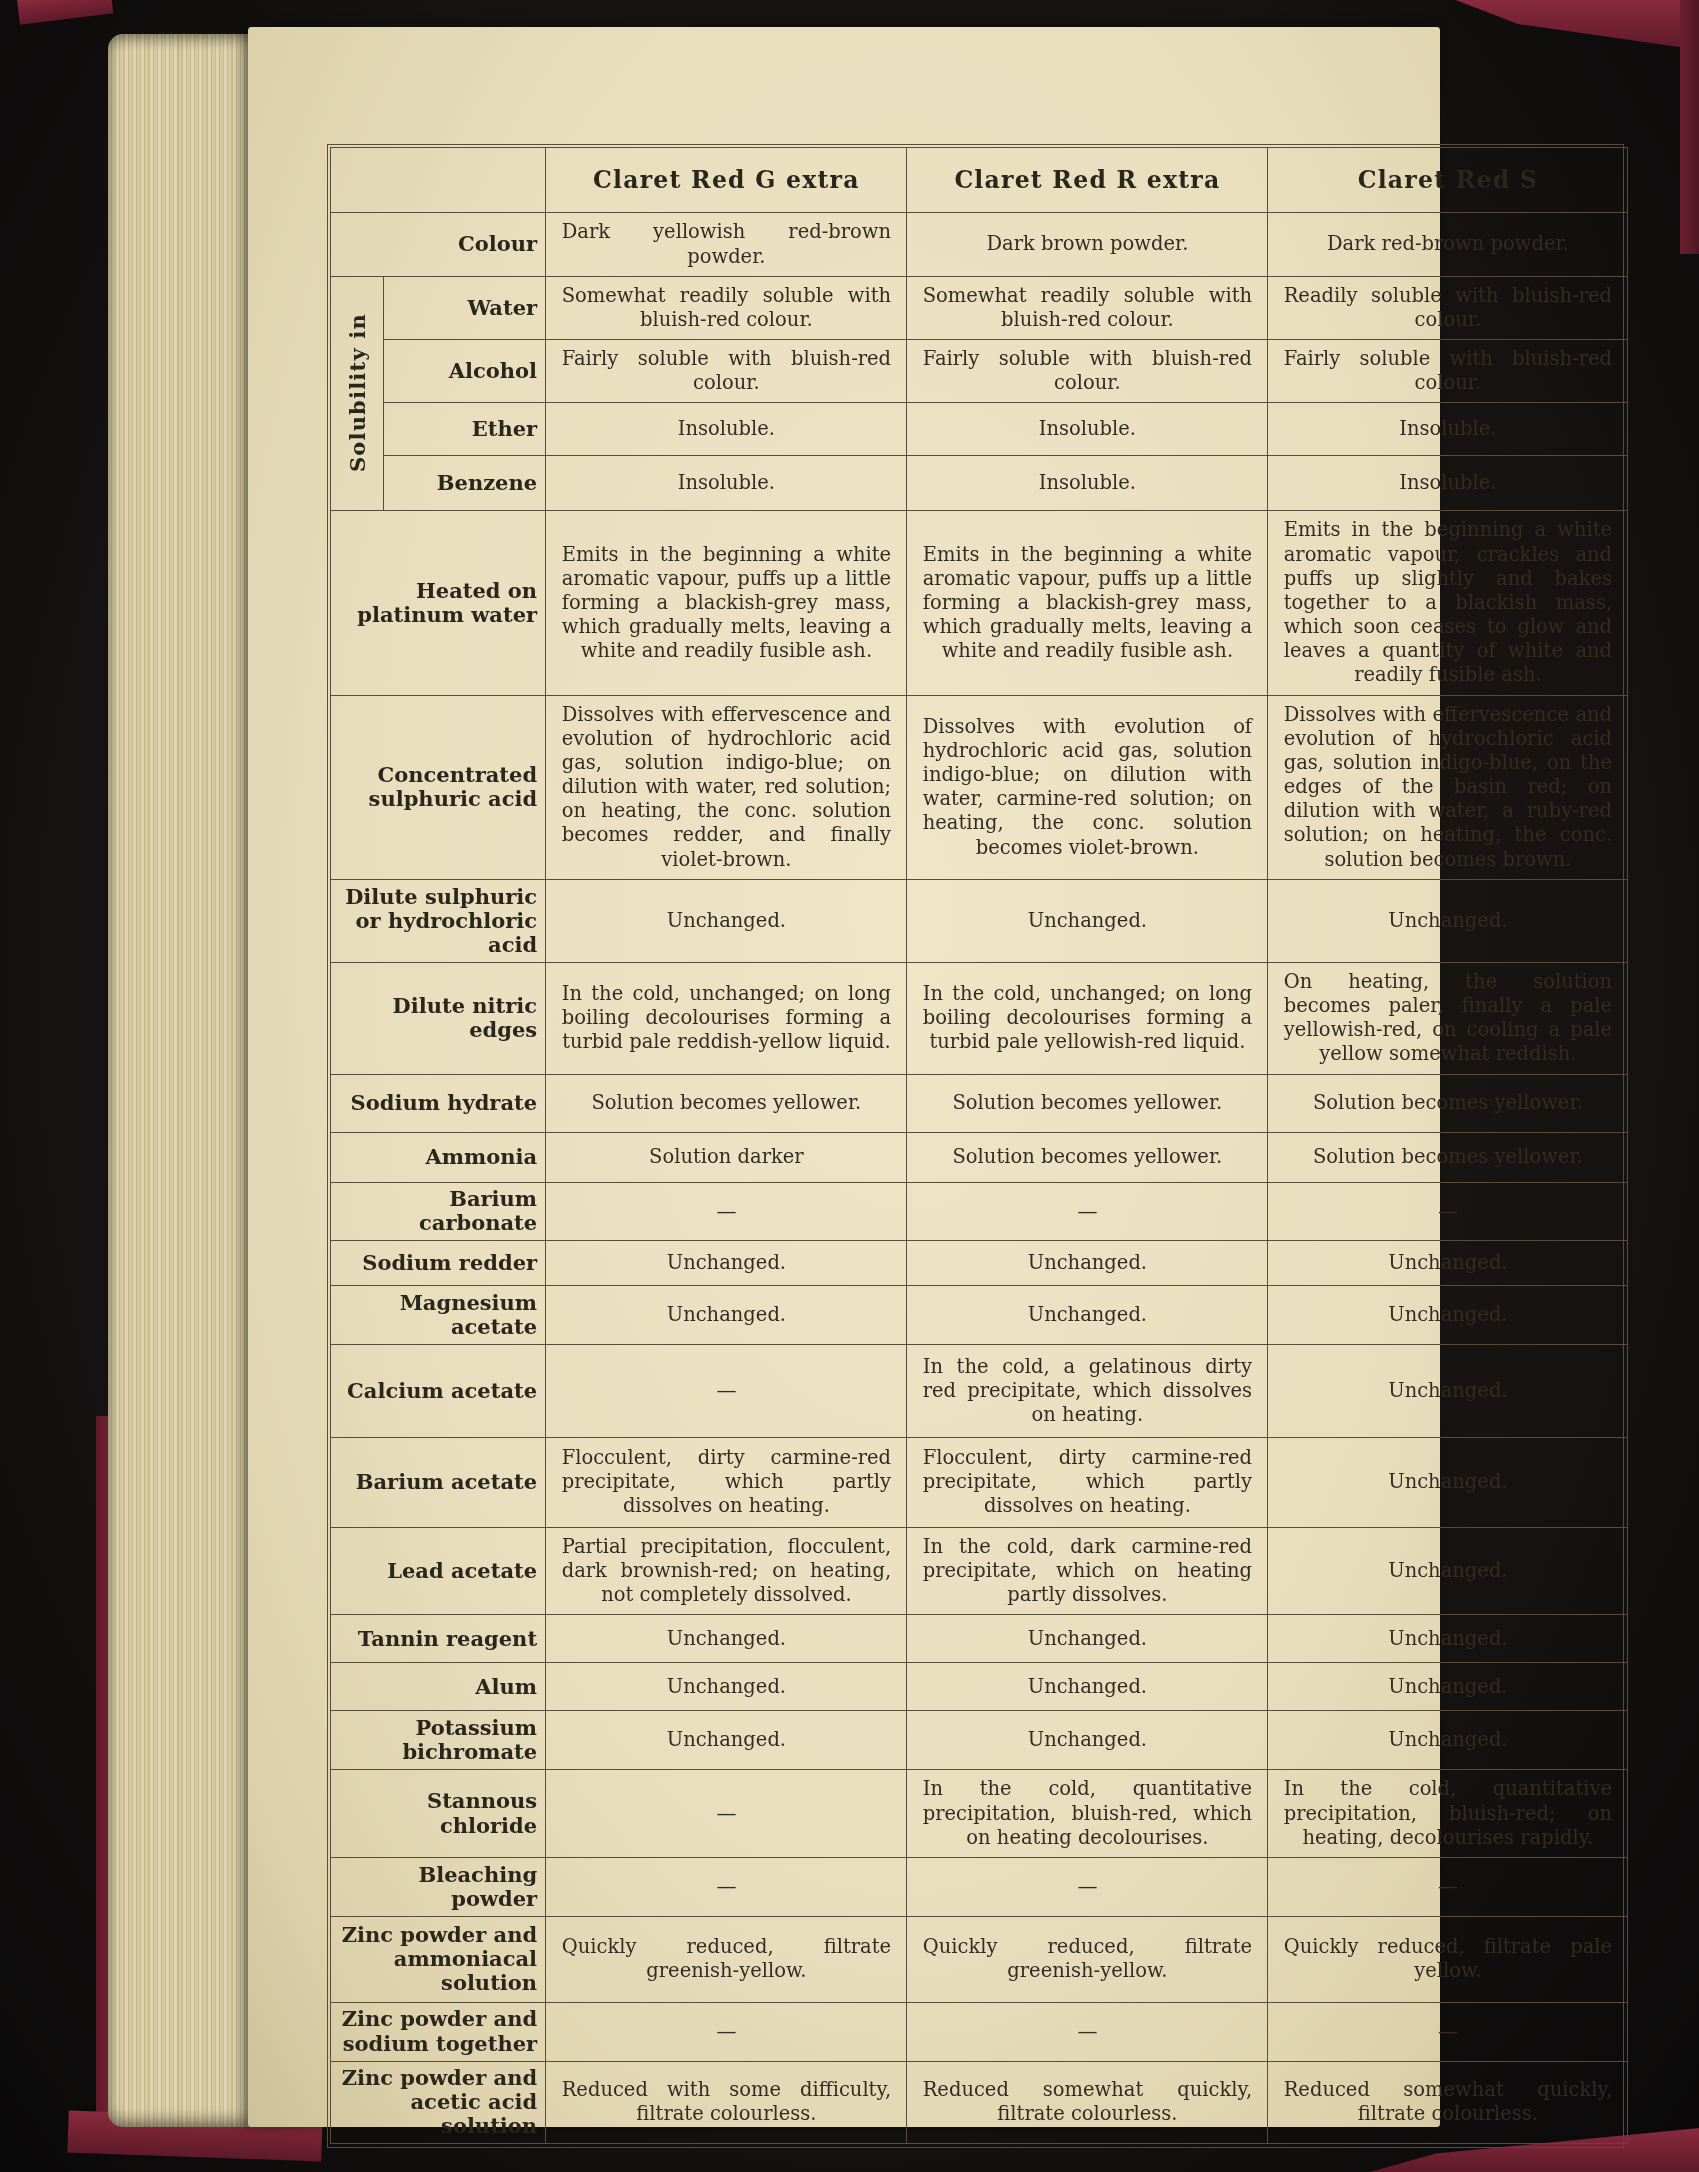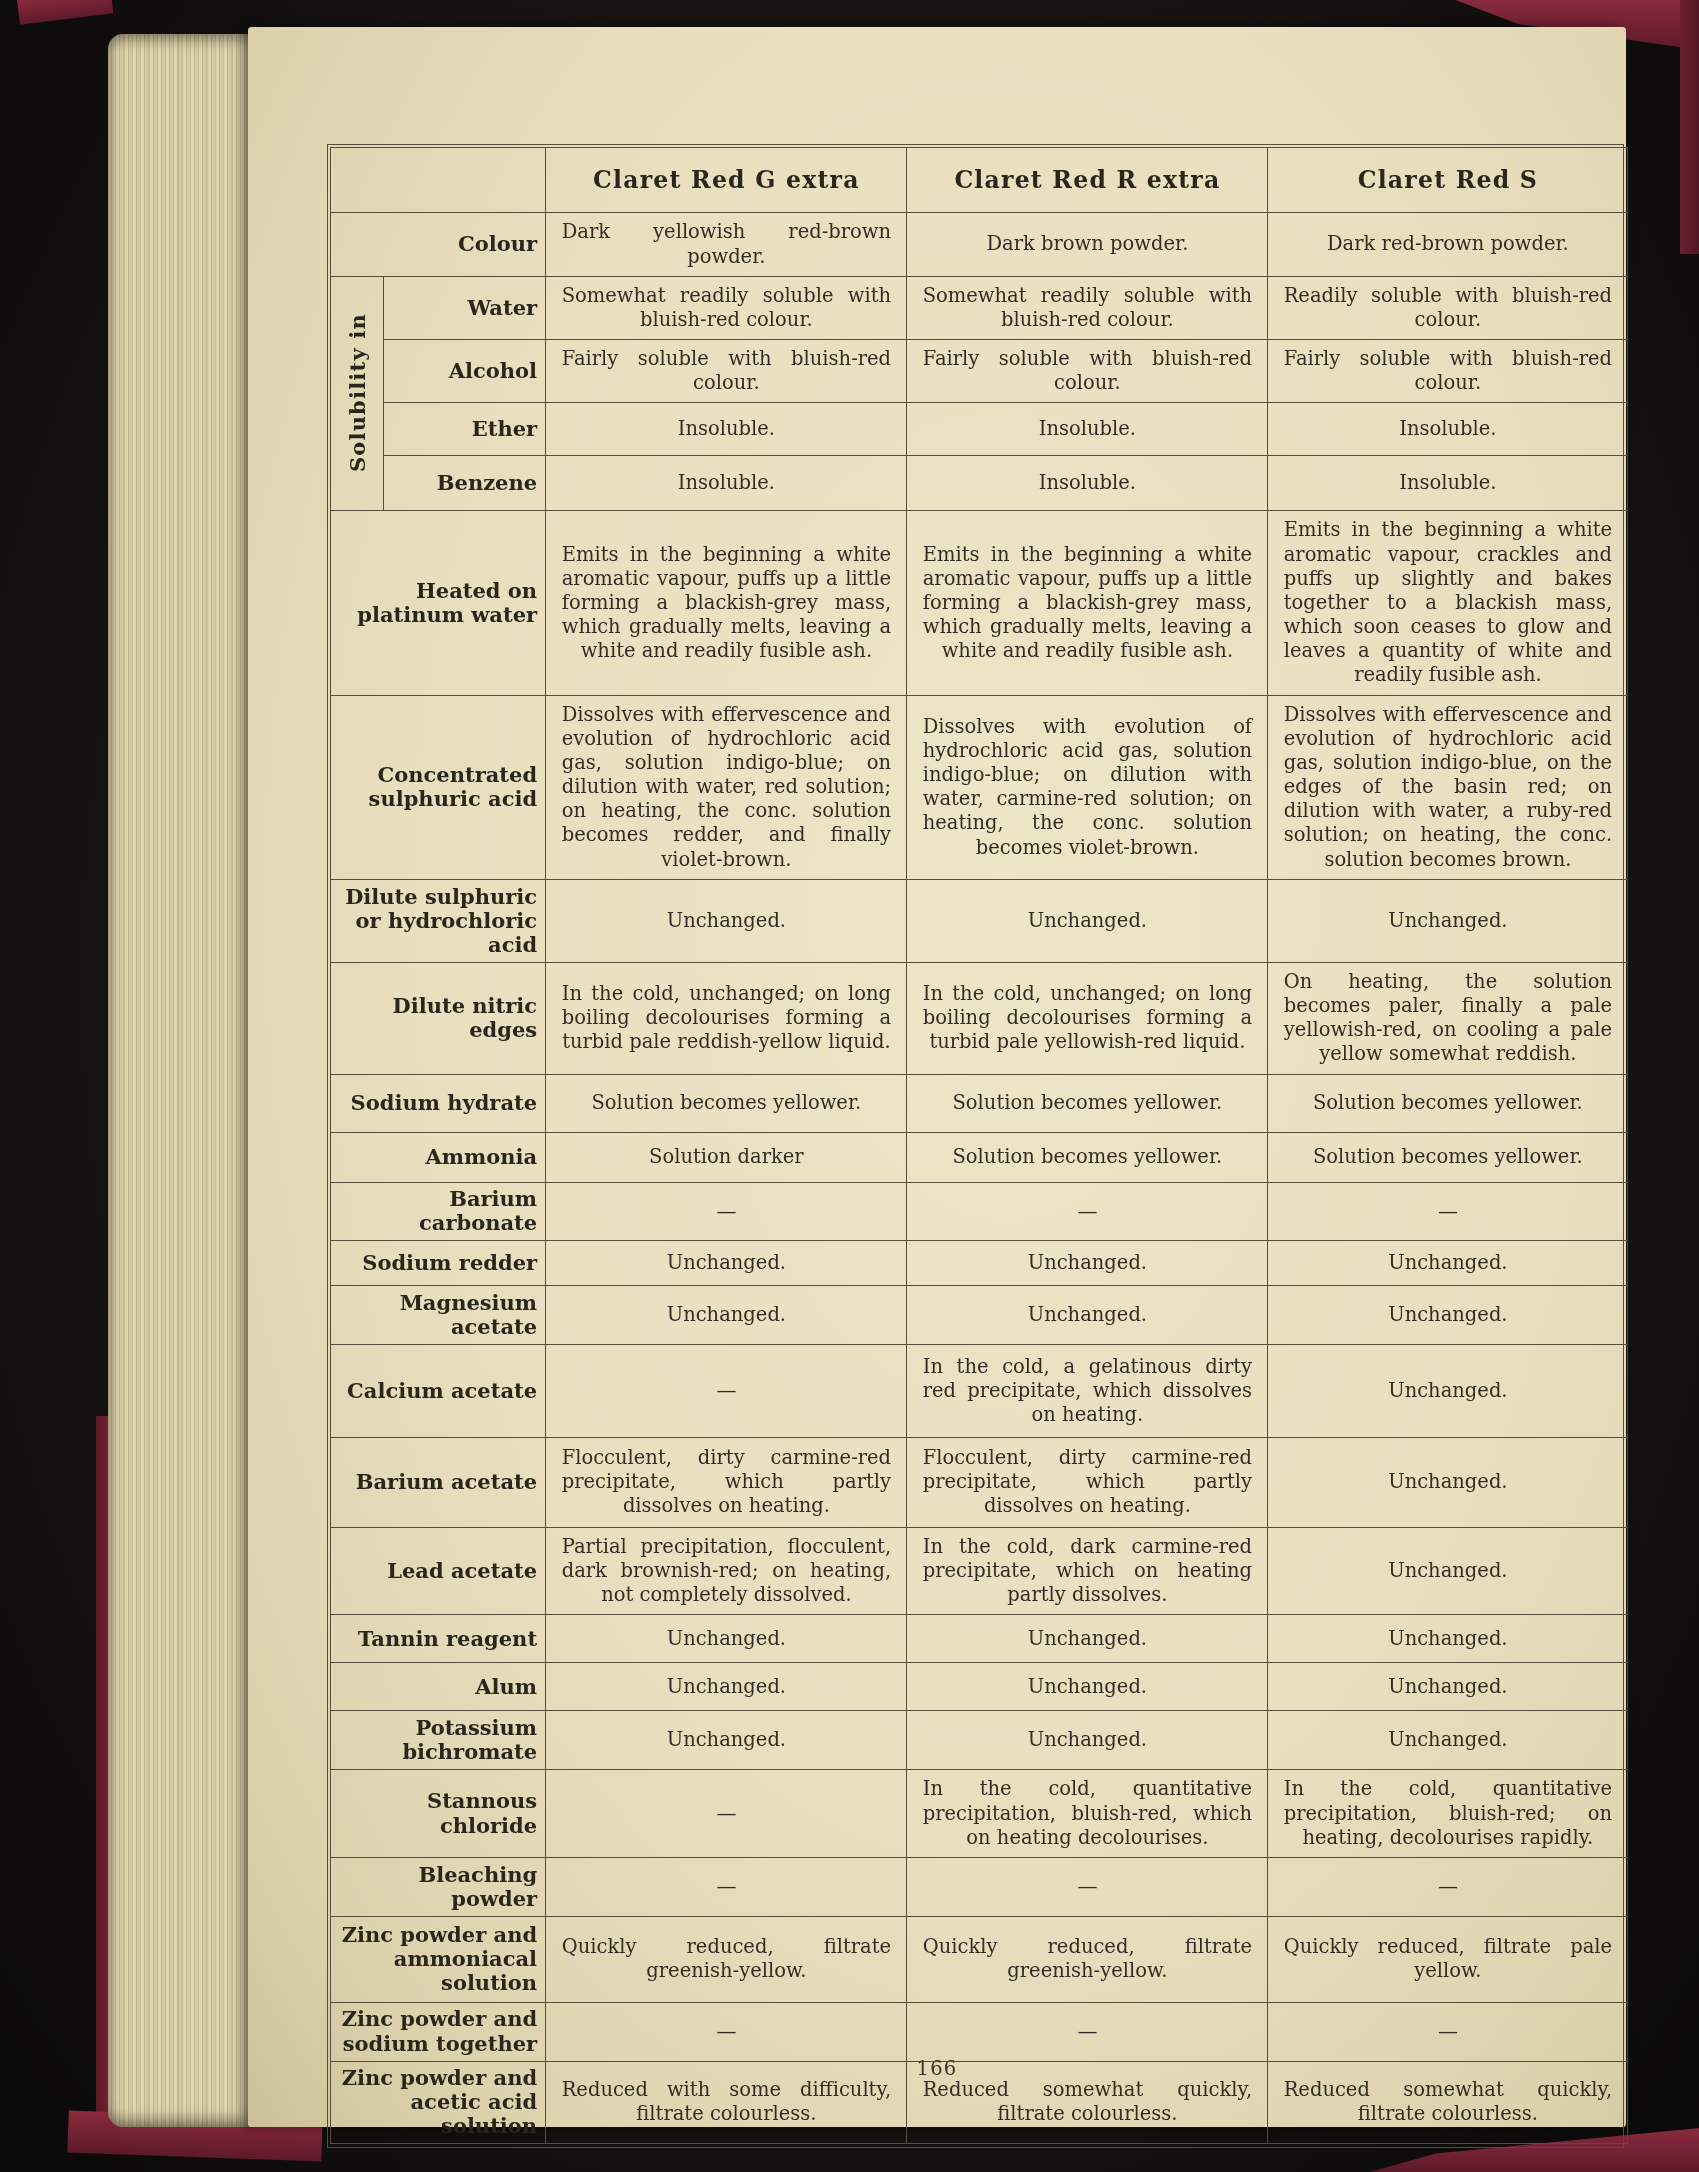--- a/index.html
+++ b/index.html
@@ -18,21 +18,21 @@
   .cover-right-top{right:0;top:0;width:20px;height:254px;background:linear-gradient(90deg,#6b1f30,#4f1622);}
   .cover-bottom-right{right:0;bottom:0;width:330px;height:44px;clip-path:polygon(0 100%,100% 100%,100% 0,20% 58%);}
   .cover-left{left:96px;top:1416px;width:34px;height:729px;background:linear-gradient(90deg,#5e1a29,#8a2a3e);}
   .cover-bottom-left{left:68px;bottom:15.3px;width:254px;height:42px;transform:rotate(2deg);}
   
   .page-stack{position:absolute;left:108px;top:34px;width:149px;height:2093px;
     border-radius:15.3px 0 0 15.3px;
     background:repeating-linear-gradient(90deg,#e0d5ae 0 3px,#c3b68b 3px 4.1px,#d6caa2 4.1px 7px,#c9bc93 7px 8.3px);
     box-shadow:inset -7px 0 15.3px rgba(0,0,0,0.28), inset 0 7px 11.8px rgba(0,0,0,0.25), inset 0 -8.3px 13px rgba(0,0,0,0.3);}
   
-  .page{position:absolute;left:248px;top:27px;width:1378px;height:2100px;border-radius:3.5px;
+  .page{position:absolute;left:248px;top:27px;width:1192px;height:2100px;border-radius:3.5px;
     background:radial-gradient(ellipse at 55% 42%, #efe5c7 0%, #e9dfbf 55%, #ded2ad 85%, #cdc199 100%);
     box-shadow:-4.7px 0 11.8px rgba(0,0,0,0.4);}
   
   .table-frame{position:absolute;left:79px;top:117px;width:1297px;
     border:1.2px solid #584d39;padding:2.4px;box-sizing:border-box;}
   table{border-collapse:collapse;width:100%;table-layout:fixed;}
   th,td{border:1.2px solid #584d39;vertical-align:middle;box-sizing:border-box;}
   thead tr{height:65px;}
   thead th{font-size:23.6px;font-weight:bold;text-align:center;letter-spacing:1.2px;padding:7px 4.7px;color:#2a261c;}
   .row-label,.sub-label{font-size:21px;font-weight:bold;text-align:right;line-height:1.15;padding:4.7px 8.3px;color:#2a261c;}
@@ -223,16 +223,15 @@
             </tr>
             <tr style="height: 72px;">
               <th class="row-label" colspan="2">Zinc powder and acetic acid solution</th>
               <td>Reduced with some difficulty, filtrate colourless.</td>
               <td>Reduced somewhat quickly, filtrate colourless.</td>
               <td>Reduced somewhat quickly, filtrate colourless.</td>
             </tr>
           </tbody>
       </table>
     </div>
-    <div class="page-number">166</div>
   </div>
 </div>
 
 
 </body></html>

